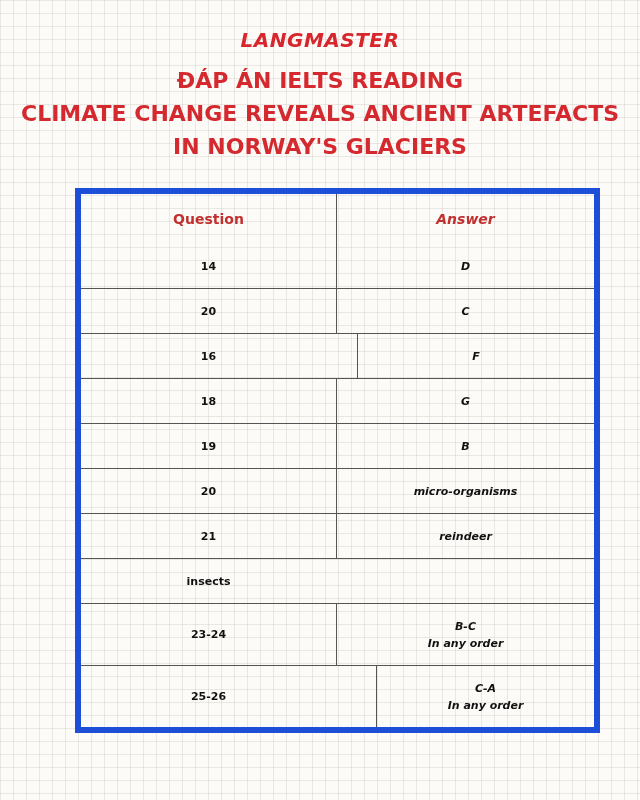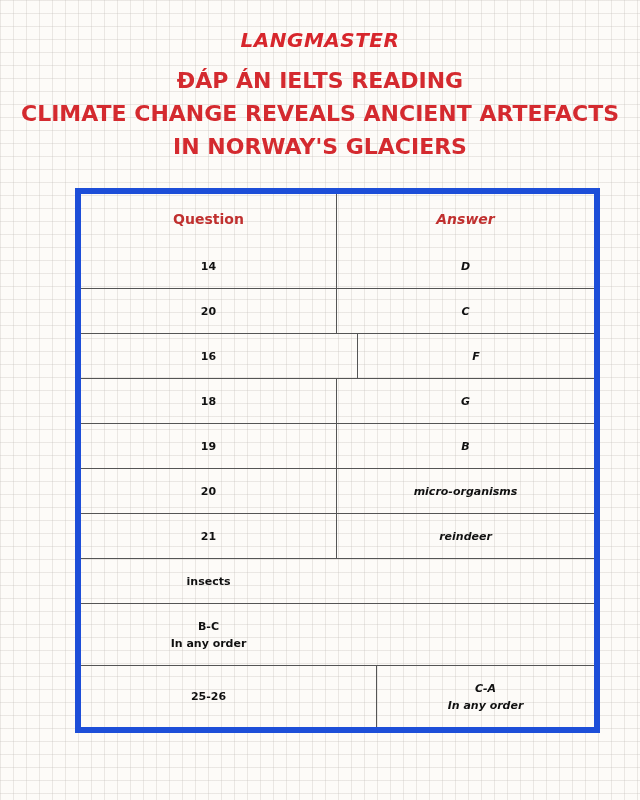--- a/index.html
+++ b/index.html
@@ -82,20 +82,21 @@
         <div class="cell">
           <span>reindeer</span>
         </div>
       </div>
       <div class="row" style="height: 44px;">
         <div class="cell">
           <span>insects</span>
         </div>
       </div>
       <div class="row" style="height: 61px;">
+        <div class="cell">23-24</div>
         <div class="cell">
           <span>B-C</span>
           <span>In any order</span>
         </div>
       </div>
       <div class="row" style="height: 61px; gap: 40px;">
         <div class="cell">25-26</div>
         <div class="cell">
           <span>C-A</span>
           <span>In any order</span>

